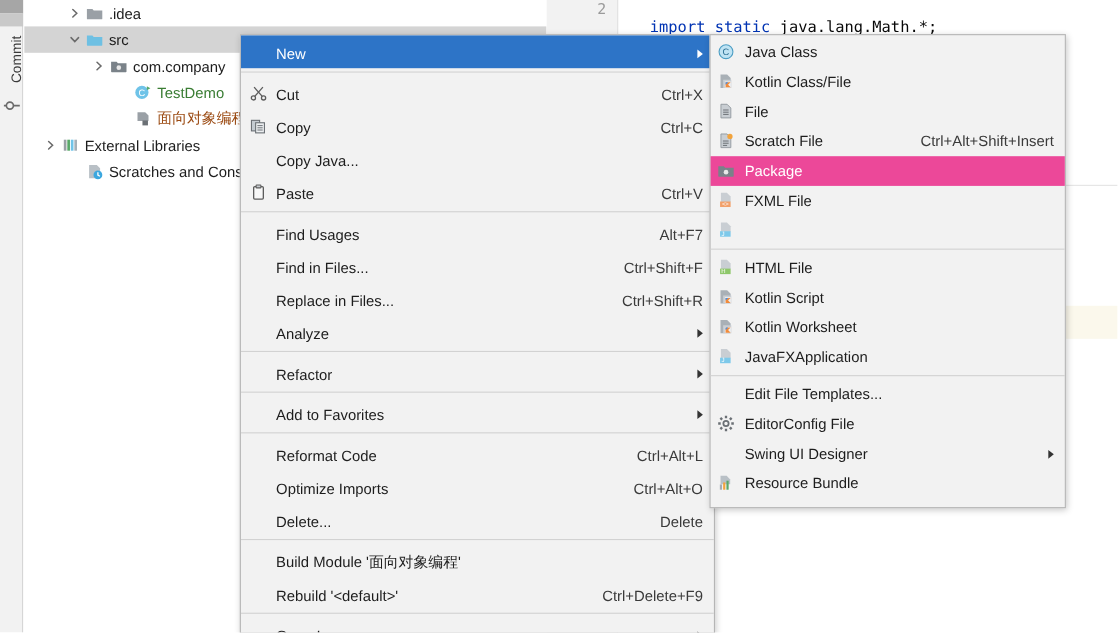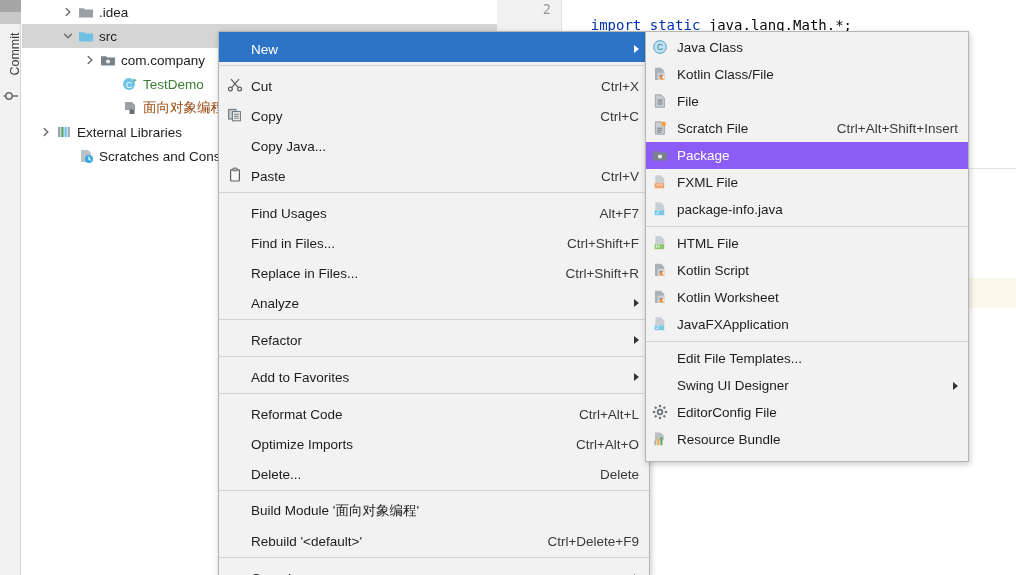--- a/index.html
+++ b/index.html
@@ -114,21 +114,21 @@
   #sub-menu{
     position:absolute;left:645px;top:31px;width:324px;
     background:#f2f2f2;border:1px solid #b5b5b5;
     box-shadow:1px 2px 6px rgba(0,0,0,.22);
     box-sizing:border-box;padding:2px 0 2px 0;
   }
   .smi{
     position:relative;height:27px;display:flex;align-items:center;
     padding:0 10px 0 6px;box-sizing:border-box;cursor:default;
   }
-  .smi.sel{background:#8b5cf6;color:#ffffff;}
+  .smi.sel{background:#ec4899;color:#ffffff;}
   .smi .smi-icon{width:18px;height:18px;flex:0 0 auto;margin-right:7px;display:block;}
   .smi .smi-label{flex:1 1 auto;font-size:13.5px;white-space:nowrap;}
   .smi .smi-accel{font-size:13.5px;color:#3a3a3a;white-space:nowrap;margin-left:18px;}
   .smi .smi-sub{
     width:0;height:0;border-left:5px solid #333;border-top:4px solid transparent;
     border-bottom:4px solid transparent;margin-left:12px;flex:0 0 auto;
   }
   .ssep{height:1px;background:#d2d2d2;margin:3px 0;}
   .bottom-strip{height:6px;}
 </style>
@@ -415,21 +415,20 @@
           <text x="7.4" y="13.1" font-size="5.4" font-family="Liberation Sans,sans-serif" fill="#ffffff" text-anchor="middle">&lt;&gt;</text>
         </svg></span>
       <span class="smi-label">FXML File</span>
     </div>
     <div class="smi">
       <span class="smi-icon"><svg viewBox="0 0 16 16" width="16" height="16">
           <path d="M3.4 1.2h5.4l3.4 3.4v5H3.4z" fill="#c9ced3"></path>
           <rect x="2.6" y="9.2" width="9.6" height="5" fill="#7ec9ea"></rect>
           <text x="5.4" y="13.3" font-size="5.6" font-family="Liberation Sans,sans-serif" fill="#ffffff" text-anchor="middle">J</text>
         </svg></span>
-      <span class="smi-label">package-info.java</span>
     </div>
     <div class="ssep"></div>
     <div class="smi">
       <span class="smi-icon"><svg viewBox="0 0 16 16" width="16" height="16">
           <path d="M3.4 1.2h5.4l3.4 3.4v5H3.4z" fill="#c9ced3"></path>
           <rect x="2.6" y="9.2" width="9.6" height="5" fill="#8ec76a"></rect>
           <text x="5.6" y="13.3" font-size="5.4" font-family="Liberation Sans,sans-serif" fill="#ffffff" text-anchor="middle">H</text>
         </svg></span>
       <span class="smi-label">HTML File</span>
     </div>
@@ -458,43 +457,43 @@
           <path d="M3.4 1.2h5.4l3.4 3.4v5H3.4z" fill="#c9ced3"></path>
           <rect x="2.6" y="9.2" width="9.6" height="5" fill="#7ec9ea"></rect>
           <text x="5.4" y="13.3" font-size="5.6" font-family="Liberation Sans,sans-serif" fill="#ffffff" text-anchor="middle">J</text>
         </svg></span>
       <span class="smi-label">JavaFXApplication</span>
     </div>
     <div class="ssep"></div>
     <div class="smi">
       <span class="smi-icon"></span>
       <span class="smi-label">Edit File Templates...</span>
-    </div>
-    <div class="smi">
-      <span class="smi-icon"></span>
-      <span class="smi-label">Swing UI Designer</span>
-      <span class="smi-sub"></span>
     </div>
     <div class="smi">
       <span class="smi-icon"><svg viewBox="0 0 16 16" width="16" height="16">
           <circle cx="8" cy="8" r="2.4" fill="none" stroke="#6b7075" stroke-width="1.6"></circle>
           <g stroke="#6b7075" stroke-width="2.1">
             <line x1="8" y1="0.9" x2="8" y2="3.2"></line>
             <line x1="8" y1="12.8" x2="8" y2="15.1"></line>
             <line x1="0.9" y1="8" x2="3.2" y2="8"></line>
             <line x1="12.8" y1="8" x2="15.1" y2="8"></line>
             <line x1="2.9" y1="2.9" x2="4.5" y2="4.5"></line>
             <line x1="11.5" y1="11.5" x2="13.1" y2="13.1"></line>
             <line x1="13.1" y1="2.9" x2="11.5" y2="4.5"></line>
             <line x1="4.5" y1="11.5" x2="2.9" y2="13.1"></line>
           </g>
         </svg></span>
       <span class="smi-label">EditorConfig File</span>
     </div>
     <div class="smi">
+      <span class="smi-icon"></span>
+      <span class="smi-label">Swing UI Designer</span>
+      <span class="smi-sub"></span>
+    </div>
+    <div class="smi">
       <span class="smi-icon"><svg viewBox="0 0 16 16" width="16" height="16">
           <path d="M3 1.6h5.6l3.2 3.2v4.4H3z" fill="#b9c0c6"></path>
           <rect x="2.4" y="9.4" width="2" height="4.8" fill="#a5acb2"></rect>
           <rect x="5.4" y="7.6" width="2" height="6.6" fill="#f2a33c"></rect>
           <rect x="8.4" y="6" width="2" height="8.2" fill="#59a869"></rect>
         </svg></span>
       <span class="smi-label">Resource Bundle</span>
     </div>
     <div class="bottom-strip"></div>
   </div>

